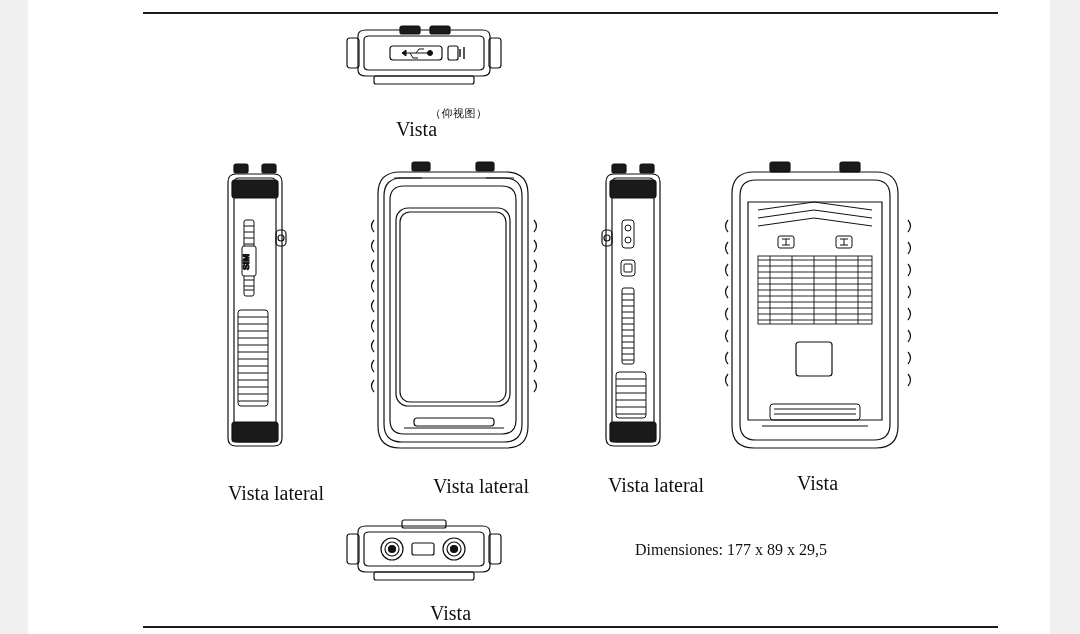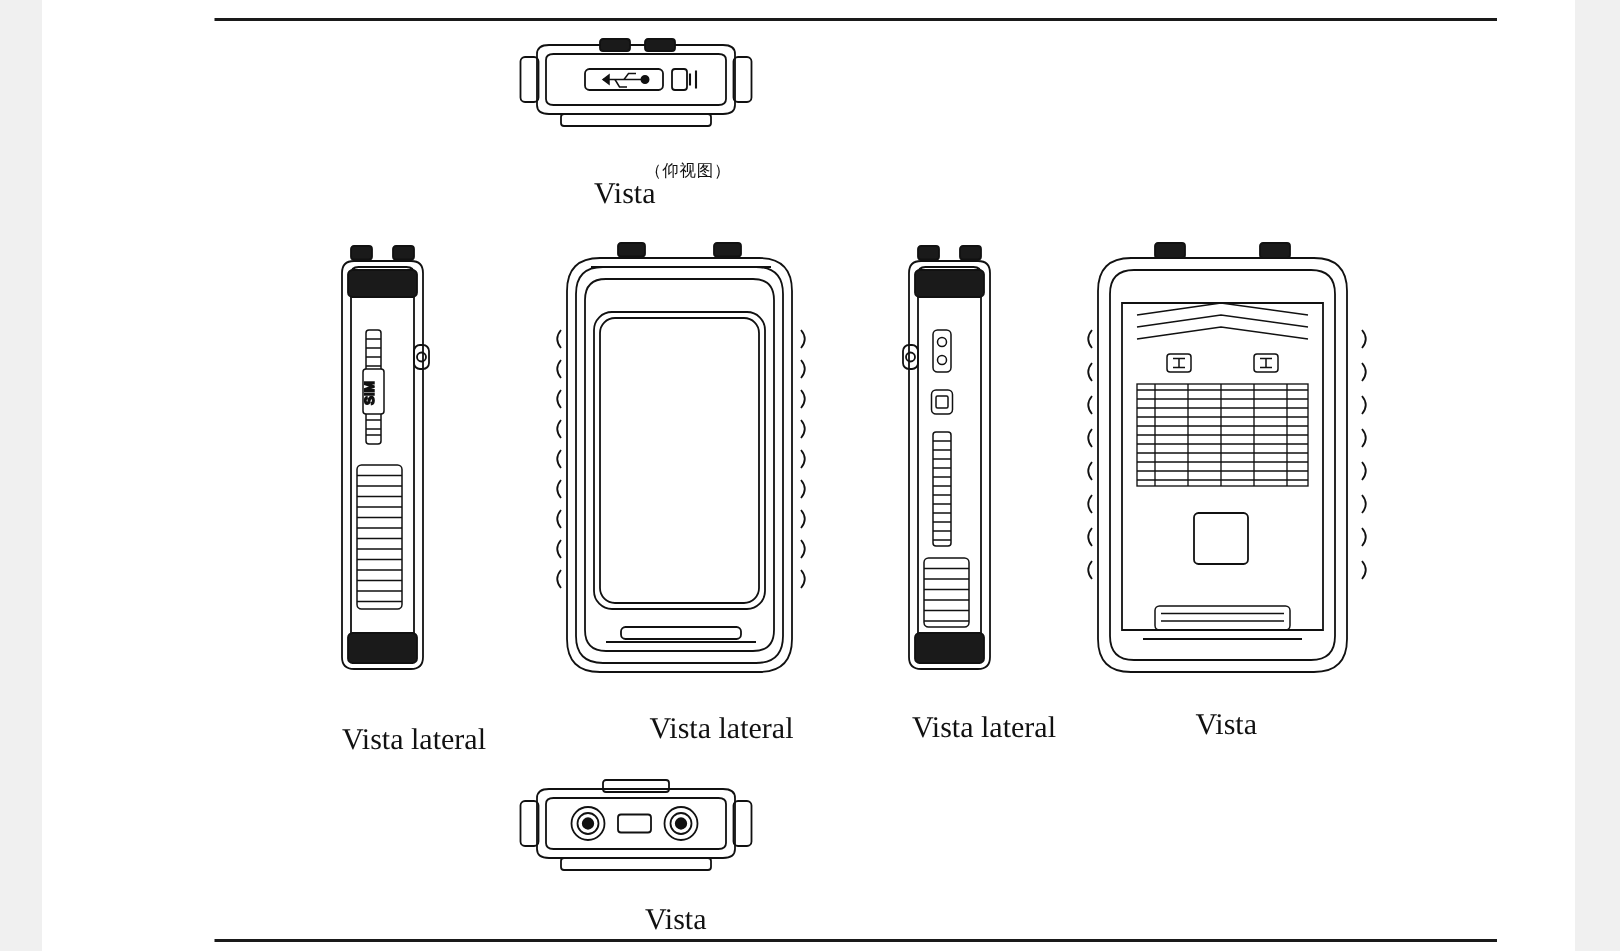--- a/index.html
+++ b/index.html
@@ -226,15 +226,16 @@
           <circle cx="110" cy="31" r="11"></circle>
           <circle cx="110" cy="31" r="7"></circle>
           <circle cx="110" cy="31" r="3.5" fill="#111"></circle>
           <rect x="68" y="25" width="22" height="12" rx="2"></rect>
           <rect x="30" y="54" width="100" height="8" rx="2"></rect>
         </g>
       </svg>
     </div>
     <div class="caption" style="left:402px; top:602px;">Vista</div>
 
+    <div class="dims" style="left:607px; top:541px;">Dimensiones: 177 x 89 x 29,5</div>
 
   </div>
 </div>
 
 </body></html>

